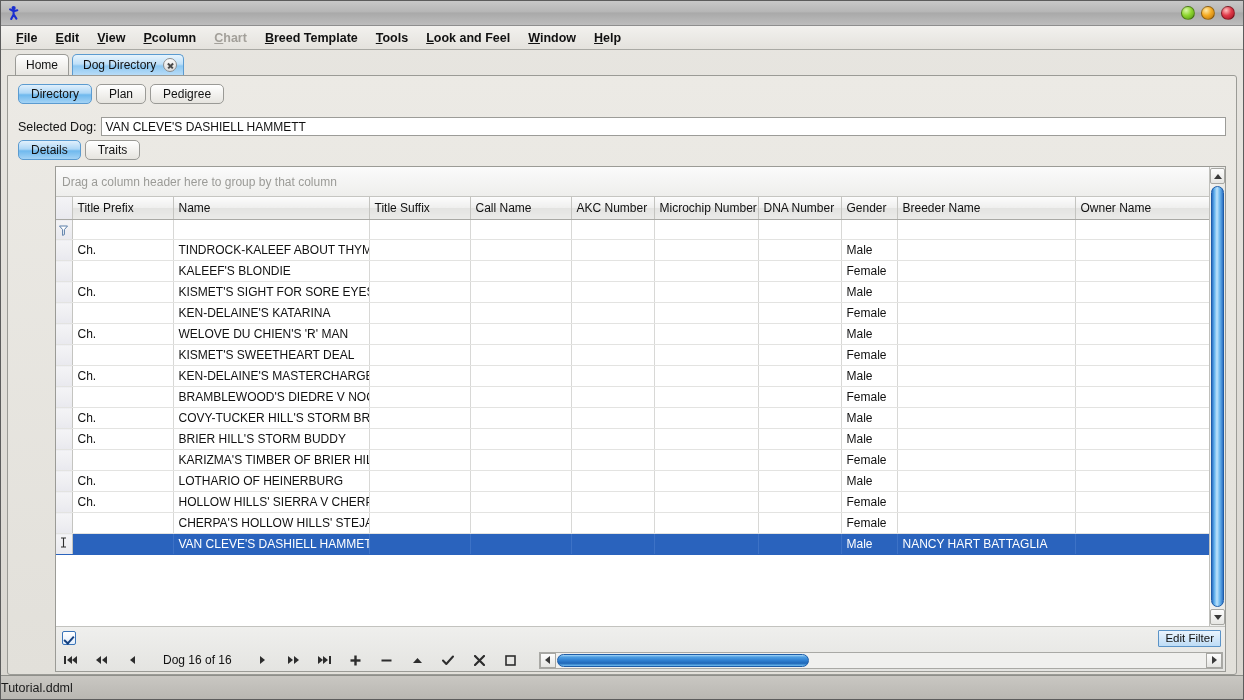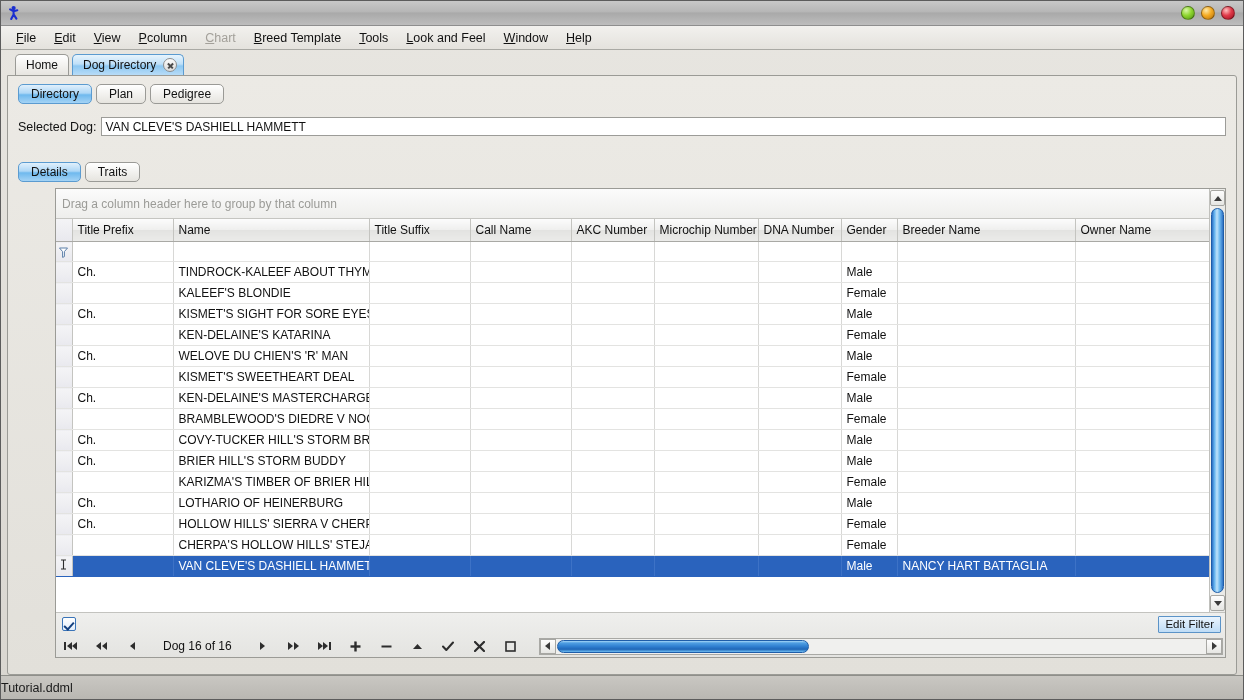--- a/index.html
+++ b/index.html
@@ -46,21 +46,21 @@
   .menubar {
     height: 24px;
     background: linear-gradient(#f2f1ee, #e4e2dd);
     border-bottom: 1px solid #a9a9a4;
     display: flex; align-items: center;
     padding-left: 6px; gap: 0px;
     flex: 0 0 auto;
   }
   .menu-item {
     padding: 3px 9px; font-size: 12.5px; color: #111;
-    cursor: default; white-space: nowrap;
+    cursor: default; white-space: nowrap; font-weight: bold;
   }
   .menu-item u { text-decoration: underline; }
   .menu-item.disabled { color: #a3a09a; }
 
   
   .wintabs {
     height: 25px; display: flex; align-items: flex-end;
     padding: 4px 0 0 8px; gap: 3px;
     flex: 0 0 auto;
     position: relative;
@@ -94,21 +94,21 @@
   .tab-close::after  { transform: rotate(-45deg); }
 
   
   .body-panel {
     margin: 0 6px 0 6px;
     flex: 1 1 auto;
     background: linear-gradient(#eceae5, #e2e0da);
     border: 1px solid #9b9b96;
     border-radius: 0 3px 3px 3px;
     display: flex; flex-direction: column;
-    padding: 8px 10px 16px 10px;
+    padding: 8px 10px 2px 10px;
     min-height: 0;
   }
 
   .subtabs { display: flex; gap: 4px; flex: 0 0 auto; }
   .subtab {
     height: 20px; padding: 0 12px;
     display: flex; align-items: center;
     font-size: 12px; color: #111;
     border: 1px solid #9a9a96; border-radius: 5px;
     background: linear-gradient(#ffffff, #e6e4df);
@@ -125,21 +125,21 @@
   }
   .selrow label { font-size: 12.5px; color: #111; white-space: nowrap; }
   .selfield {
     flex: 1 1 auto; height: 19px;
     background: #fff; border: 1px solid #9c9c98;
     font-size: 12px; color: #111;
     display: flex; align-items: center; padding: 0 4px;
     overflow: hidden; white-space: nowrap;
   }
 
-  .subtabs2 { display: flex; gap: 4px; margin-top: 26px; flex: 0 0 auto;}
+  .subtabs2 { display: flex; gap: 4px; margin-top: 4px; flex: 0 0 auto;}
 
   
   .grid-outer {
     flex: 1 1 auto; margin-top: 6px;
     background: #f7f7f7;
     border: 1px solid #9b9b96;
     display: flex; flex-direction: column;
     min-height: 0; position: relative;
     overflow: hidden;
     margin-left: 37px;

